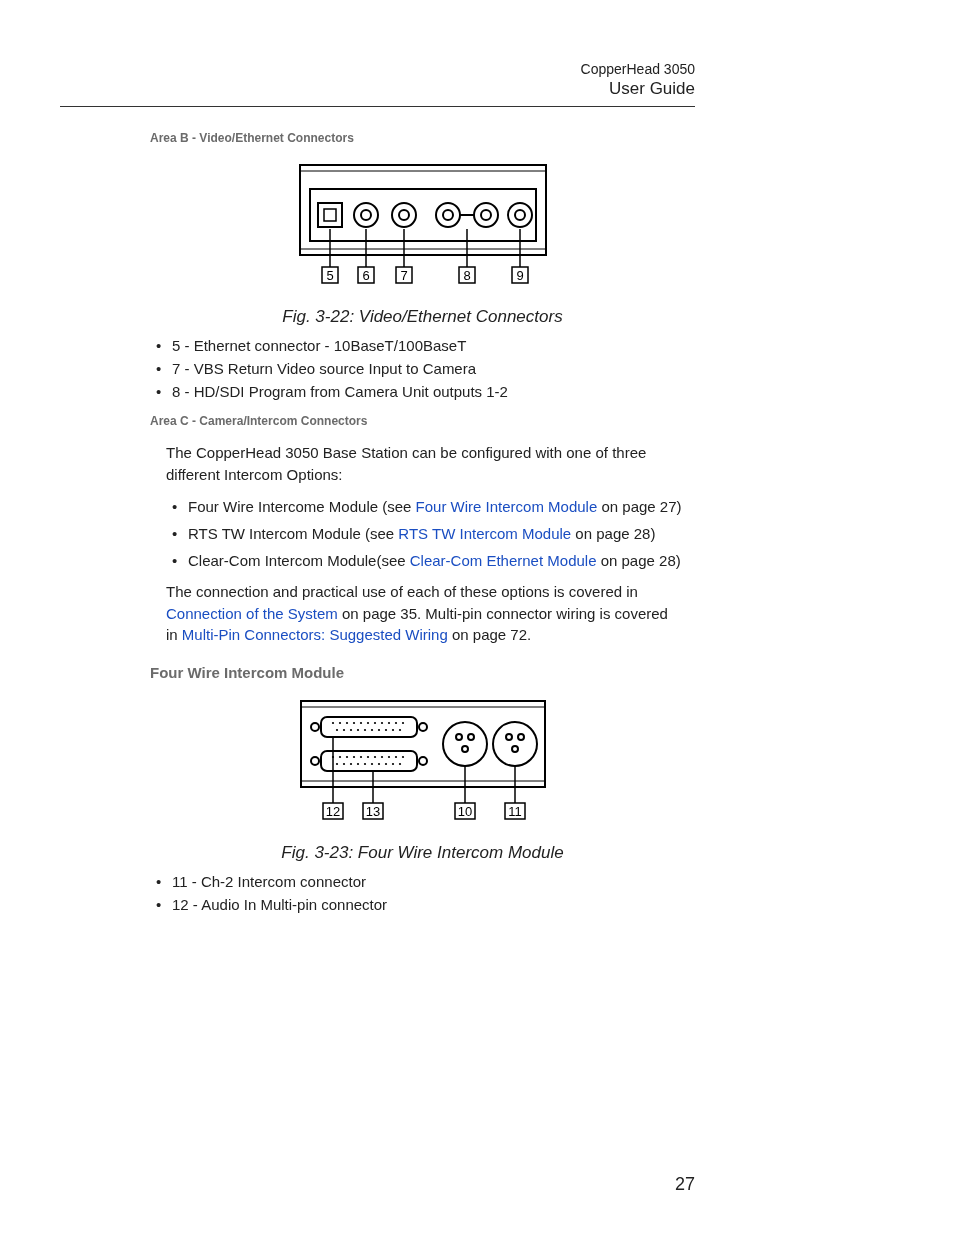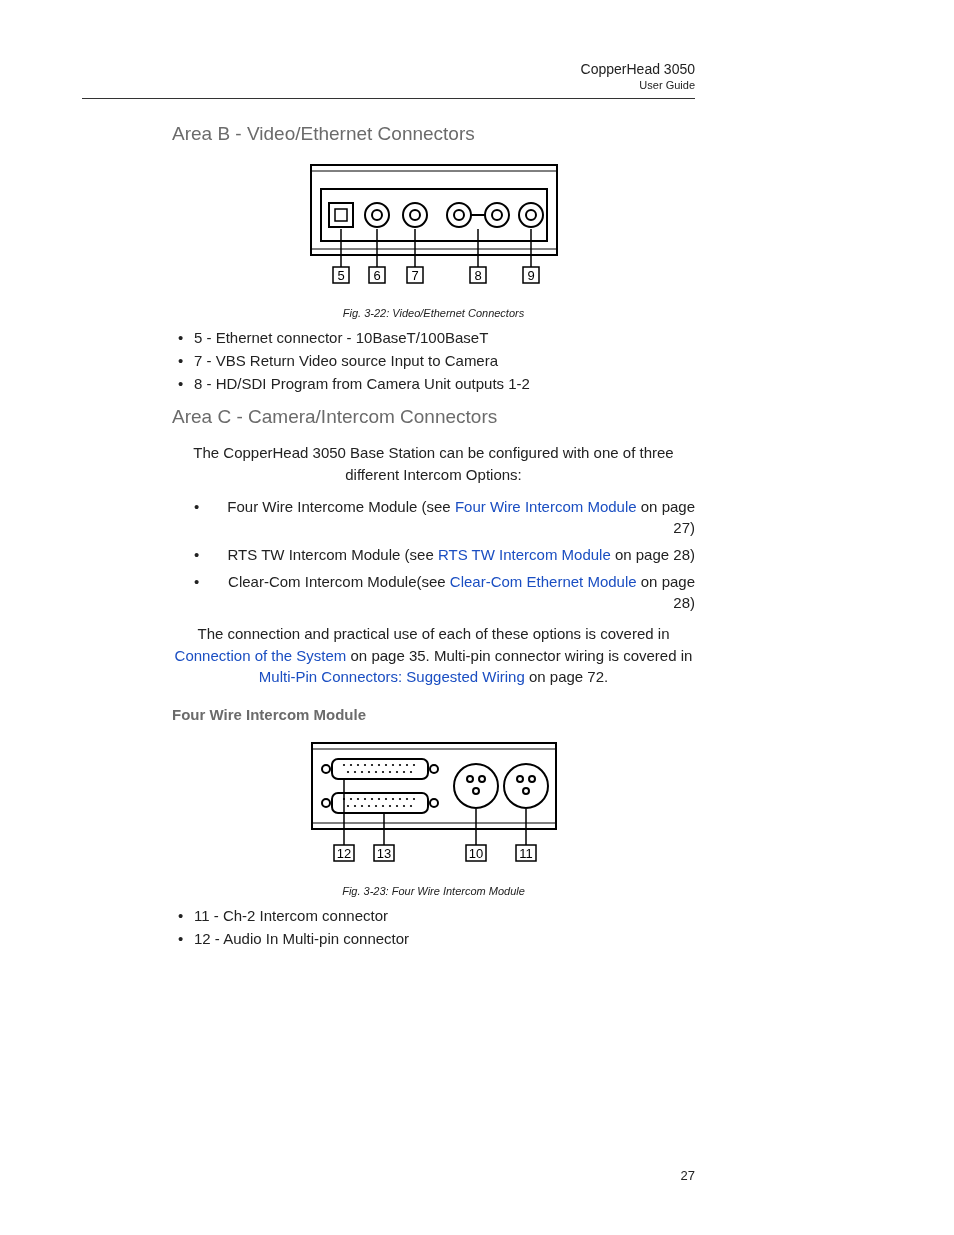--- a/index.html
+++ b/index.html
@@ -6,111 +6,109 @@
     font-family: "Myriad Pro", "Segoe UI", Arial, sans-serif;
     font-size: 15px;
     color: #222;
     margin: 0;
     background: #fff;
   }
   .page {
     width: 785px;
     height: 1235px;
     box-sizing: border-box;
-    padding: 60px 90px 40px 82px;
+    padding: 60px 90px 40px 60px;
     position: relative;
   }
   .header-block {
     text-align: right;
     font-size: 14px;
     line-height: 1.3;
     margin-bottom: 6px;
   }
   .header-sub {
-    font-size: 11px;
+    font-size: 17px;
   }
   .rule {
     border: 0;
     border-top: 1px solid #333;
     margin: 0 0 24px 0;
   }
   .content {
     margin-left: 90px;
   }
   .h2 {
-    font-weight: 400;
-    font-size: 19px;
+    font-weight: 700;
+    font-size: 12px;
     color: #6b6b6b;
     margin: 10px 0 14px 0;
   }
   .h3 {
     font-weight: 700;
     font-size: 15px;
     color: #6b6b6b;
     margin: 18px 0 14px 0;
   }
   .figure {
     text-align: center;
     margin: 10px 0 6px 0;
   }
   .figcaption {
     font-style: italic;
     text-align: center;
-    font-size: 11px;
+    font-size: 17px;
     margin: 8px 0 10px 0;
   }
   ul.bold-list {
     list-style: none;
     padding: 0;
     margin: 6px 0 14px 0;
   }
   ul.bold-list li {
     position: relative;
     padding-left: 22px;
     font-weight: 400;
     margin: 6px 0;
   }
   ul.bold-list li::before {
     content: "•";
     position: absolute;
     left: 6px;
     top: 0;
   }
   p.body {
-    margin: 10px 0;
+    margin: 10px 16px;
     line-height: 1.45;
-    text-align: center;
   }
   ul.plain-list {
     list-style: none;
     padding: 0;
     margin: 6px 0 10px 20px;
   }
   ul.plain-list li {
     position: relative;
     padding-left: 18px;
     margin: 6px 0;
     line-height: 1.4;
-    text-align: right;
   }
   ul.plain-list li::before {
     content: "•";
     position: absolute;
     left: 2px;
     top: 0;
   }
   a.link {
     color: #1a4ec2;
     text-decoration: none;
   }
   .page-number {
     position: absolute;
-    bottom: 52px;
+    bottom: 40px;
     right: 90px;
-    font-size: 13px;
+    font-size: 18px;
   }
   
   svg { display: block; margin: 0 auto; }
   .box-label {
     font-family: Arial, sans-serif;
     font-size: 13px;
   }
 </style>
 </head>
 <body>

